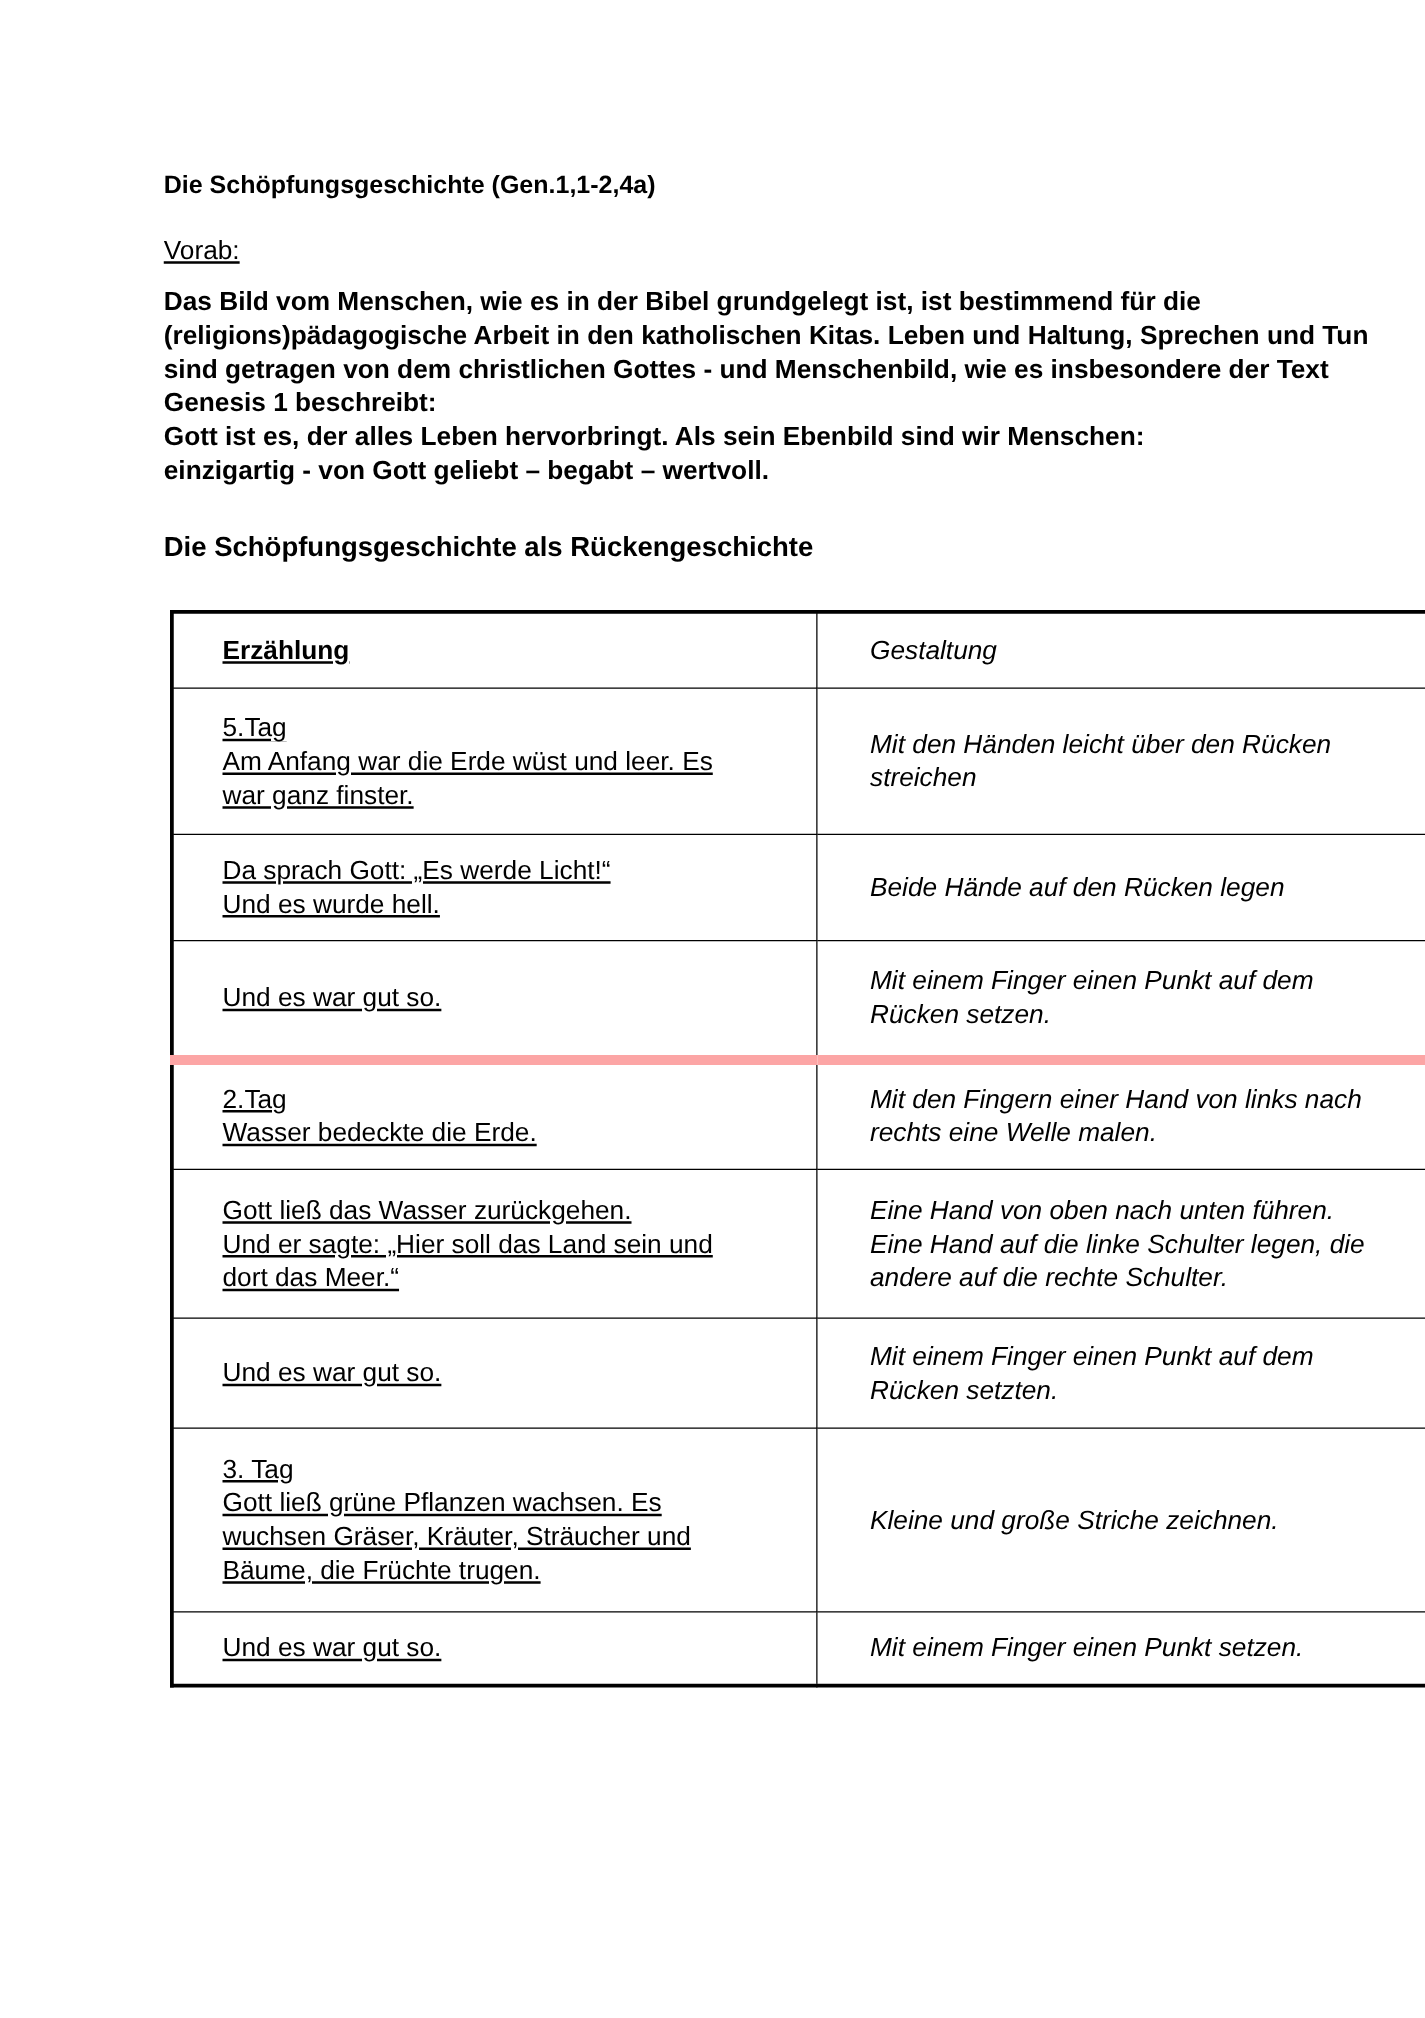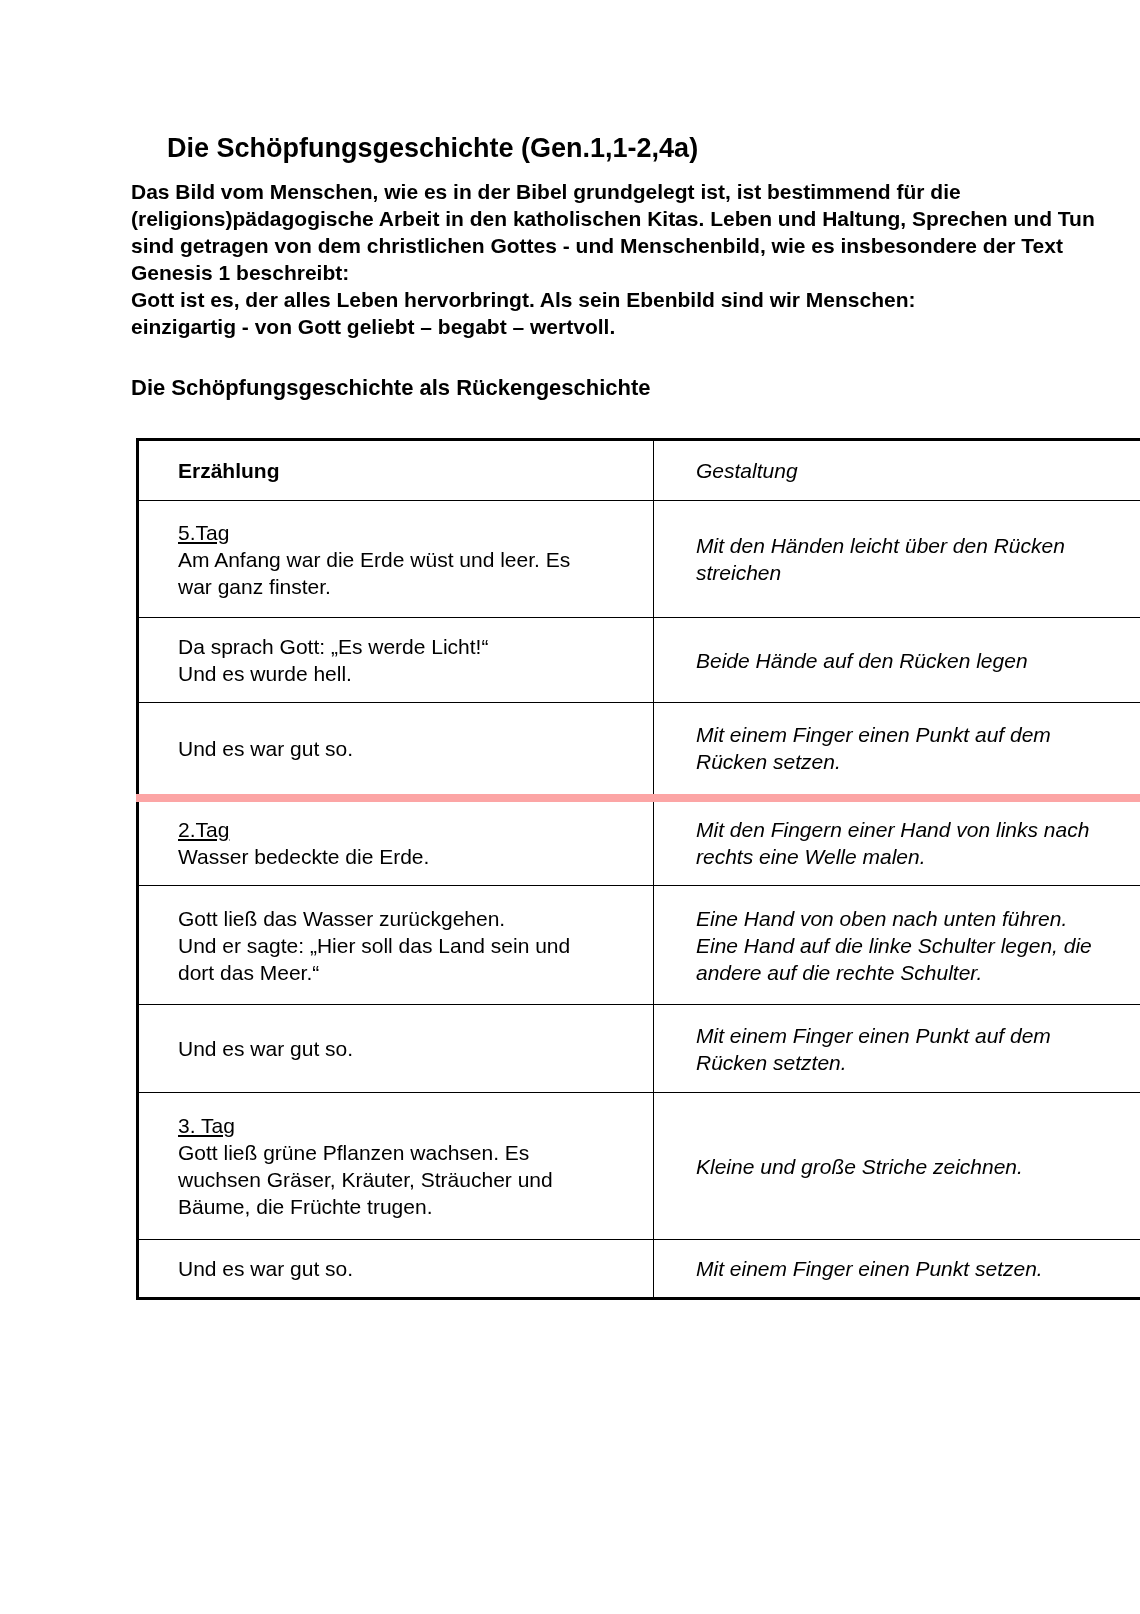--- a/index.html
+++ b/index.html
@@ -17,25 +17,24 @@
   .page {
     position: relative;
     width: 1140px;
     height: 1614px;
     background: #ffffff;
   }
   .content {
     padding: 133px 0 0 131px;
   }
   .doc-title {
-    font-size: 27px;
+    font-size: 20px;
     font-weight: bold;
     line-height: 31px;
     white-space: pre;
-    margin-left: 36px;
   }
   .vorab {
     margin-top: 23px;
     font-size: 21px;
     line-height: 27px;
     text-decoration: underline;
     white-space: pre;
   }
   .para {
     margin-top: 14px;
@@ -60,41 +59,42 @@
     border: 3px solid #000000;
   }
   .story-table td {
     border: 1.5px solid #000000;
     vertical-align: middle;
     font-size: 21px;
     line-height: 27px;
     padding: 0;
     overflow: hidden;
   }
-  .story-table td.col-erz { width: 461px; padding-left: 39px; padding-right: 14px; }
+  .story-table td.col-erz { width: 461px; padding-left: 39px; padding-right: 14px; text-decoration: underline; }
   .story-table td.col-ges { width: 461px; padding-left: 42px; padding-right: 14px; }
   .story-table tr.thick-top td { border-top: 8px solid #fca5a5; }
   .hdr-erz { font-weight: bold; }
   .hdr-ges { font-weight: normal; font-style: italic; }
   .day-label {
     display: inline-block;
     text-decoration: underline;
     white-space: pre;
   }
   .cell-text { white-space: pre; }
   .ges-text  { white-space: pre; font-style: italic; }
 </style>
 </head>
 <body>
 
 <div class="page">
   <div class="content">
 
     <div class="doc-title">Die Schöpfungsgeschichte (Gen.1,1-2,4a)</div>
 
+    <div class="vorab">Vorab:</div>
 
     <div class="para">Das Bild vom Menschen, wie es in der Bibel grundgelegt ist, ist bestimmend für die
 (religions)pädagogische Arbeit in den katholischen Kitas. Leben und Haltung, Sprechen und Tun
 sind getragen von dem christlichen Gottes - und Menschenbild, wie es insbesondere der Text
 Genesis 1 beschreibt:
 Gott ist es, der alles Leben hervorbringt. Als sein Ebenbild sind wir Menschen:
 einzigartig - von Gott geliebt – begabt – wertvoll.</div>
 
     <div class="section-heading">Die Schöpfungsgeschichte als Rückengeschichte</div>
 

